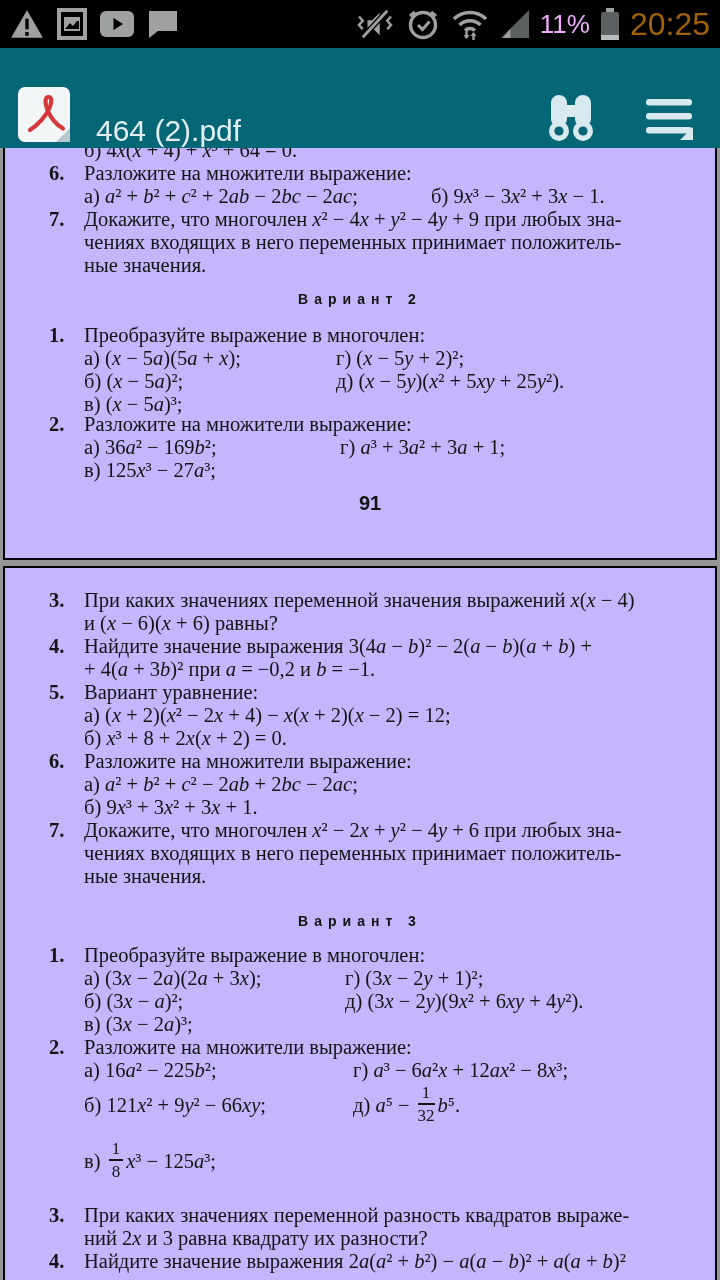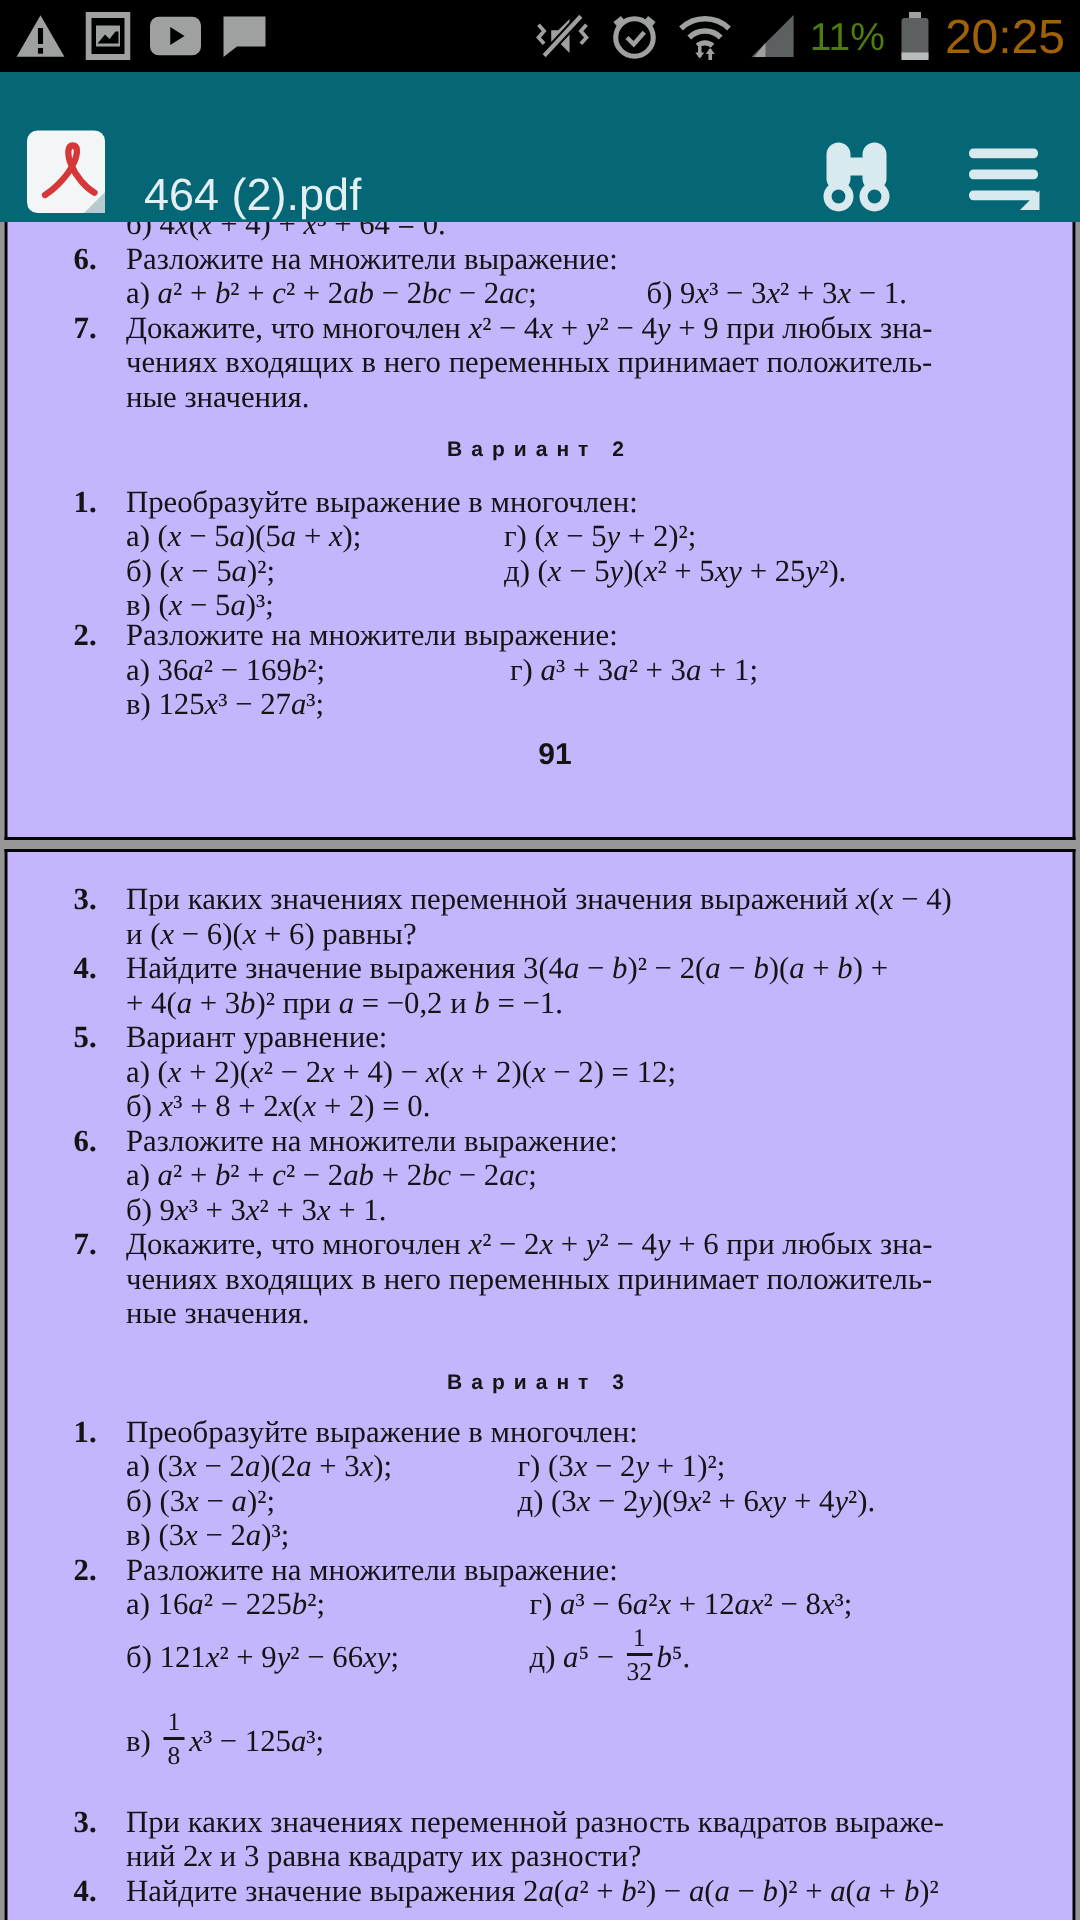--- a/index.html
+++ b/index.html
@@ -2,21 +2,21 @@
 <html><head>
 <meta charset="utf-8">
 <style>
   html,body{margin:0;padding:0;background:#222;}
   .screen{position:relative;width:720px;height:1280px;overflow:hidden;background:#969696;font-family:"Liberation Sans","DejaVu Sans",sans-serif;}
 
   
   .status-bar{position:absolute;top:0;left:0;width:720px;height:48px;background:#000;display:flex;align-items:center;padding:0 10px;box-sizing:border-box;}
   .sb-left{display:flex;align-items:center;gap:13px;}
   .sb-right{margin-left:auto;display:flex;align-items:center;gap:10px;}
-  .sb-text{color:#4d7c0f;font-size:26px;letter-spacing:0;}
+  .sb-text{color:#f0abfc;font-size:26px;letter-spacing:0;}
   .sb-time{color:#a16207;font-size:32px;}
   .sb-icon{display:block;}
 
   
   .app-bar{position:absolute;top:48px;left:0;width:720px;height:100px;background:#056676;display:flex;align-items:flex-end;padding:0 16px;box-sizing:border-box;box-shadow:0 3px 4px rgba(0,0,0,.35);}
   .doc-logo{position:relative;width:58px;height:64px;flex:0 0 auto;}
   .app-title{color:#e3eff2;font-size:30px;margin-left:22px;white-space:nowrap;overflow:hidden;}
   .ab-actions{margin-left:auto;display:flex;align-items:center;gap:44px;padding-right:8px;}
   .ab-btn{display:flex;align-items:center;justify-content:center;width:54px;height:60px;cursor:pointer;}
 

